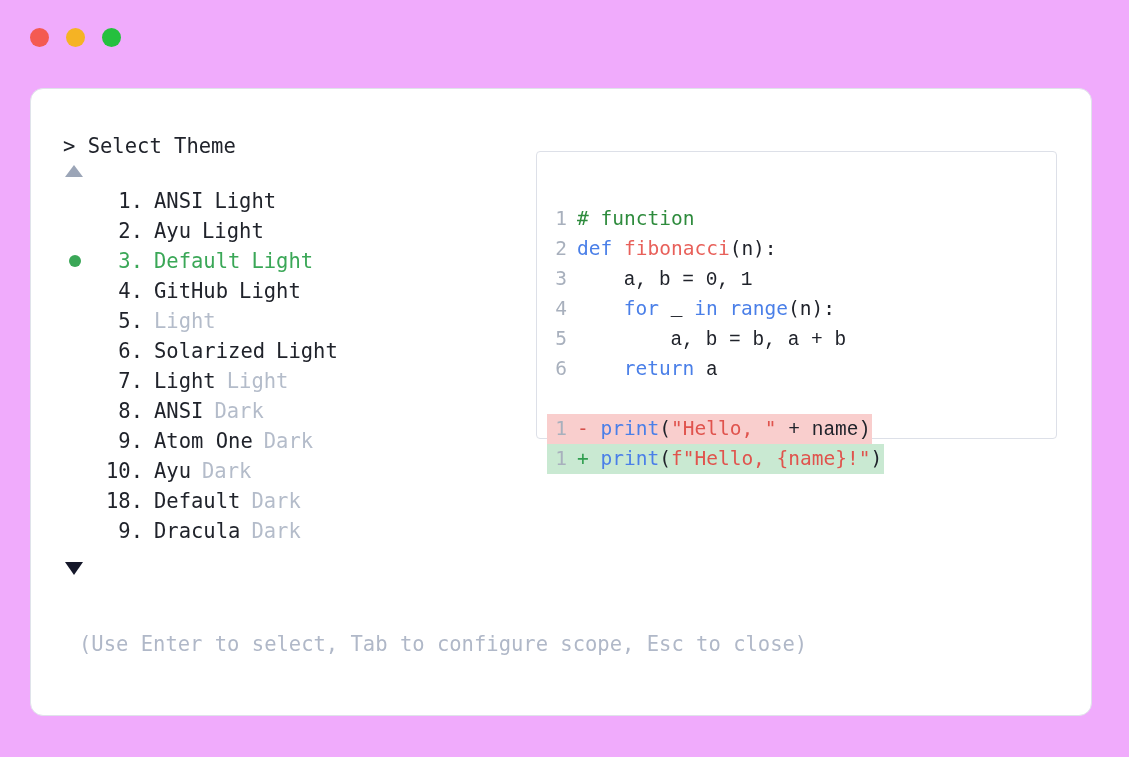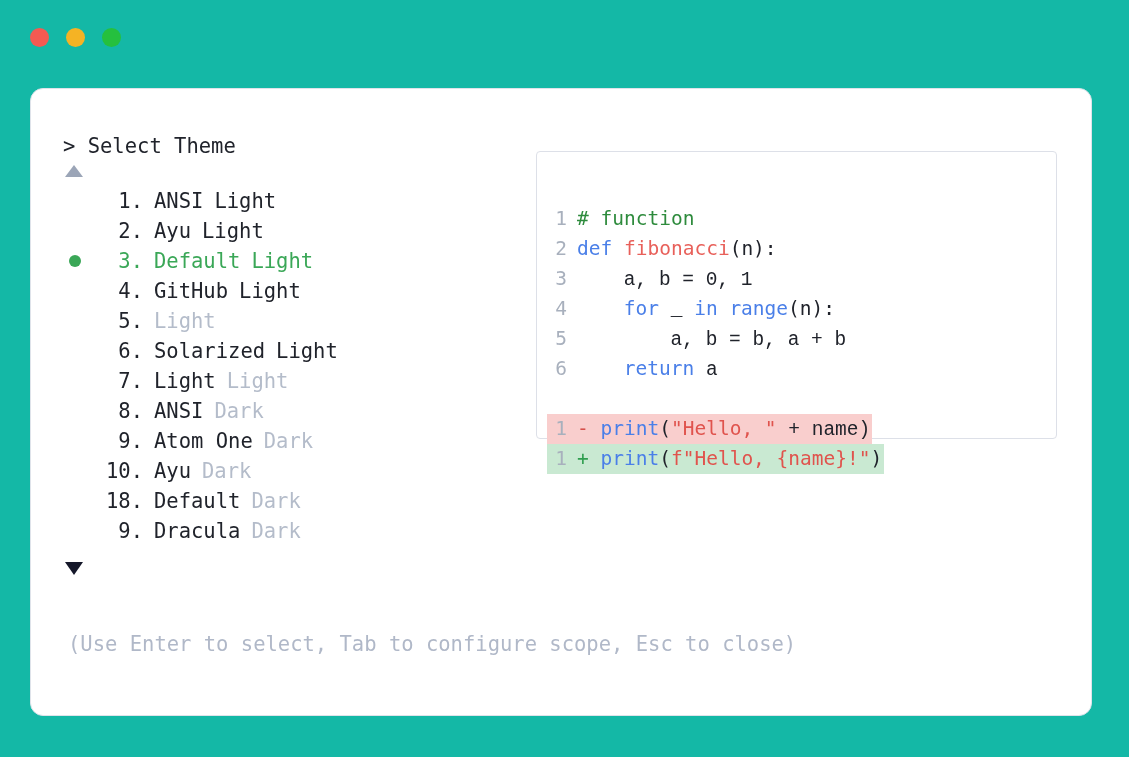--- a/index.html
+++ b/index.html
@@ -6,21 +6,21 @@
   * { box-sizing: border-box; }
   html, body {
     margin: 0; padding: 0;
     width: 1129px; height: 757px;
     background: #ffffff;
     font-family: "DejaVu Sans Mono", "Liberation Mono", monospace;
   }
   .screen {
     position: relative;
     width: 1129px; height: 757px;
-    background: #14b8a6;
+    background: #f0abfc;
     overflow: hidden;
   }
 
   
   .titlebar {
     position: absolute;
     left: 30px; top: 28px;
     display: flex;
     align-items: center;
     gap: 17px;
@@ -115,21 +115,21 @@
     margin-top: 8px;
     margin-left: 2px;
     width: 0; height: 0;
     border-left: 9px solid transparent;
     border-right: 9px solid transparent;
     border-top: 13px solid #15182a;
   }
 
   .hint {
     position: absolute;
-    left: 37px; top: 542px;
+    left: 48px; top: 542px;
     font-size: 20.5px;
     line-height: 26px;
     color: #b0b8c8;
     white-space: pre;
   }
 
   
   .right-col {
     position: absolute;
     left: 505px; top: 44px;

